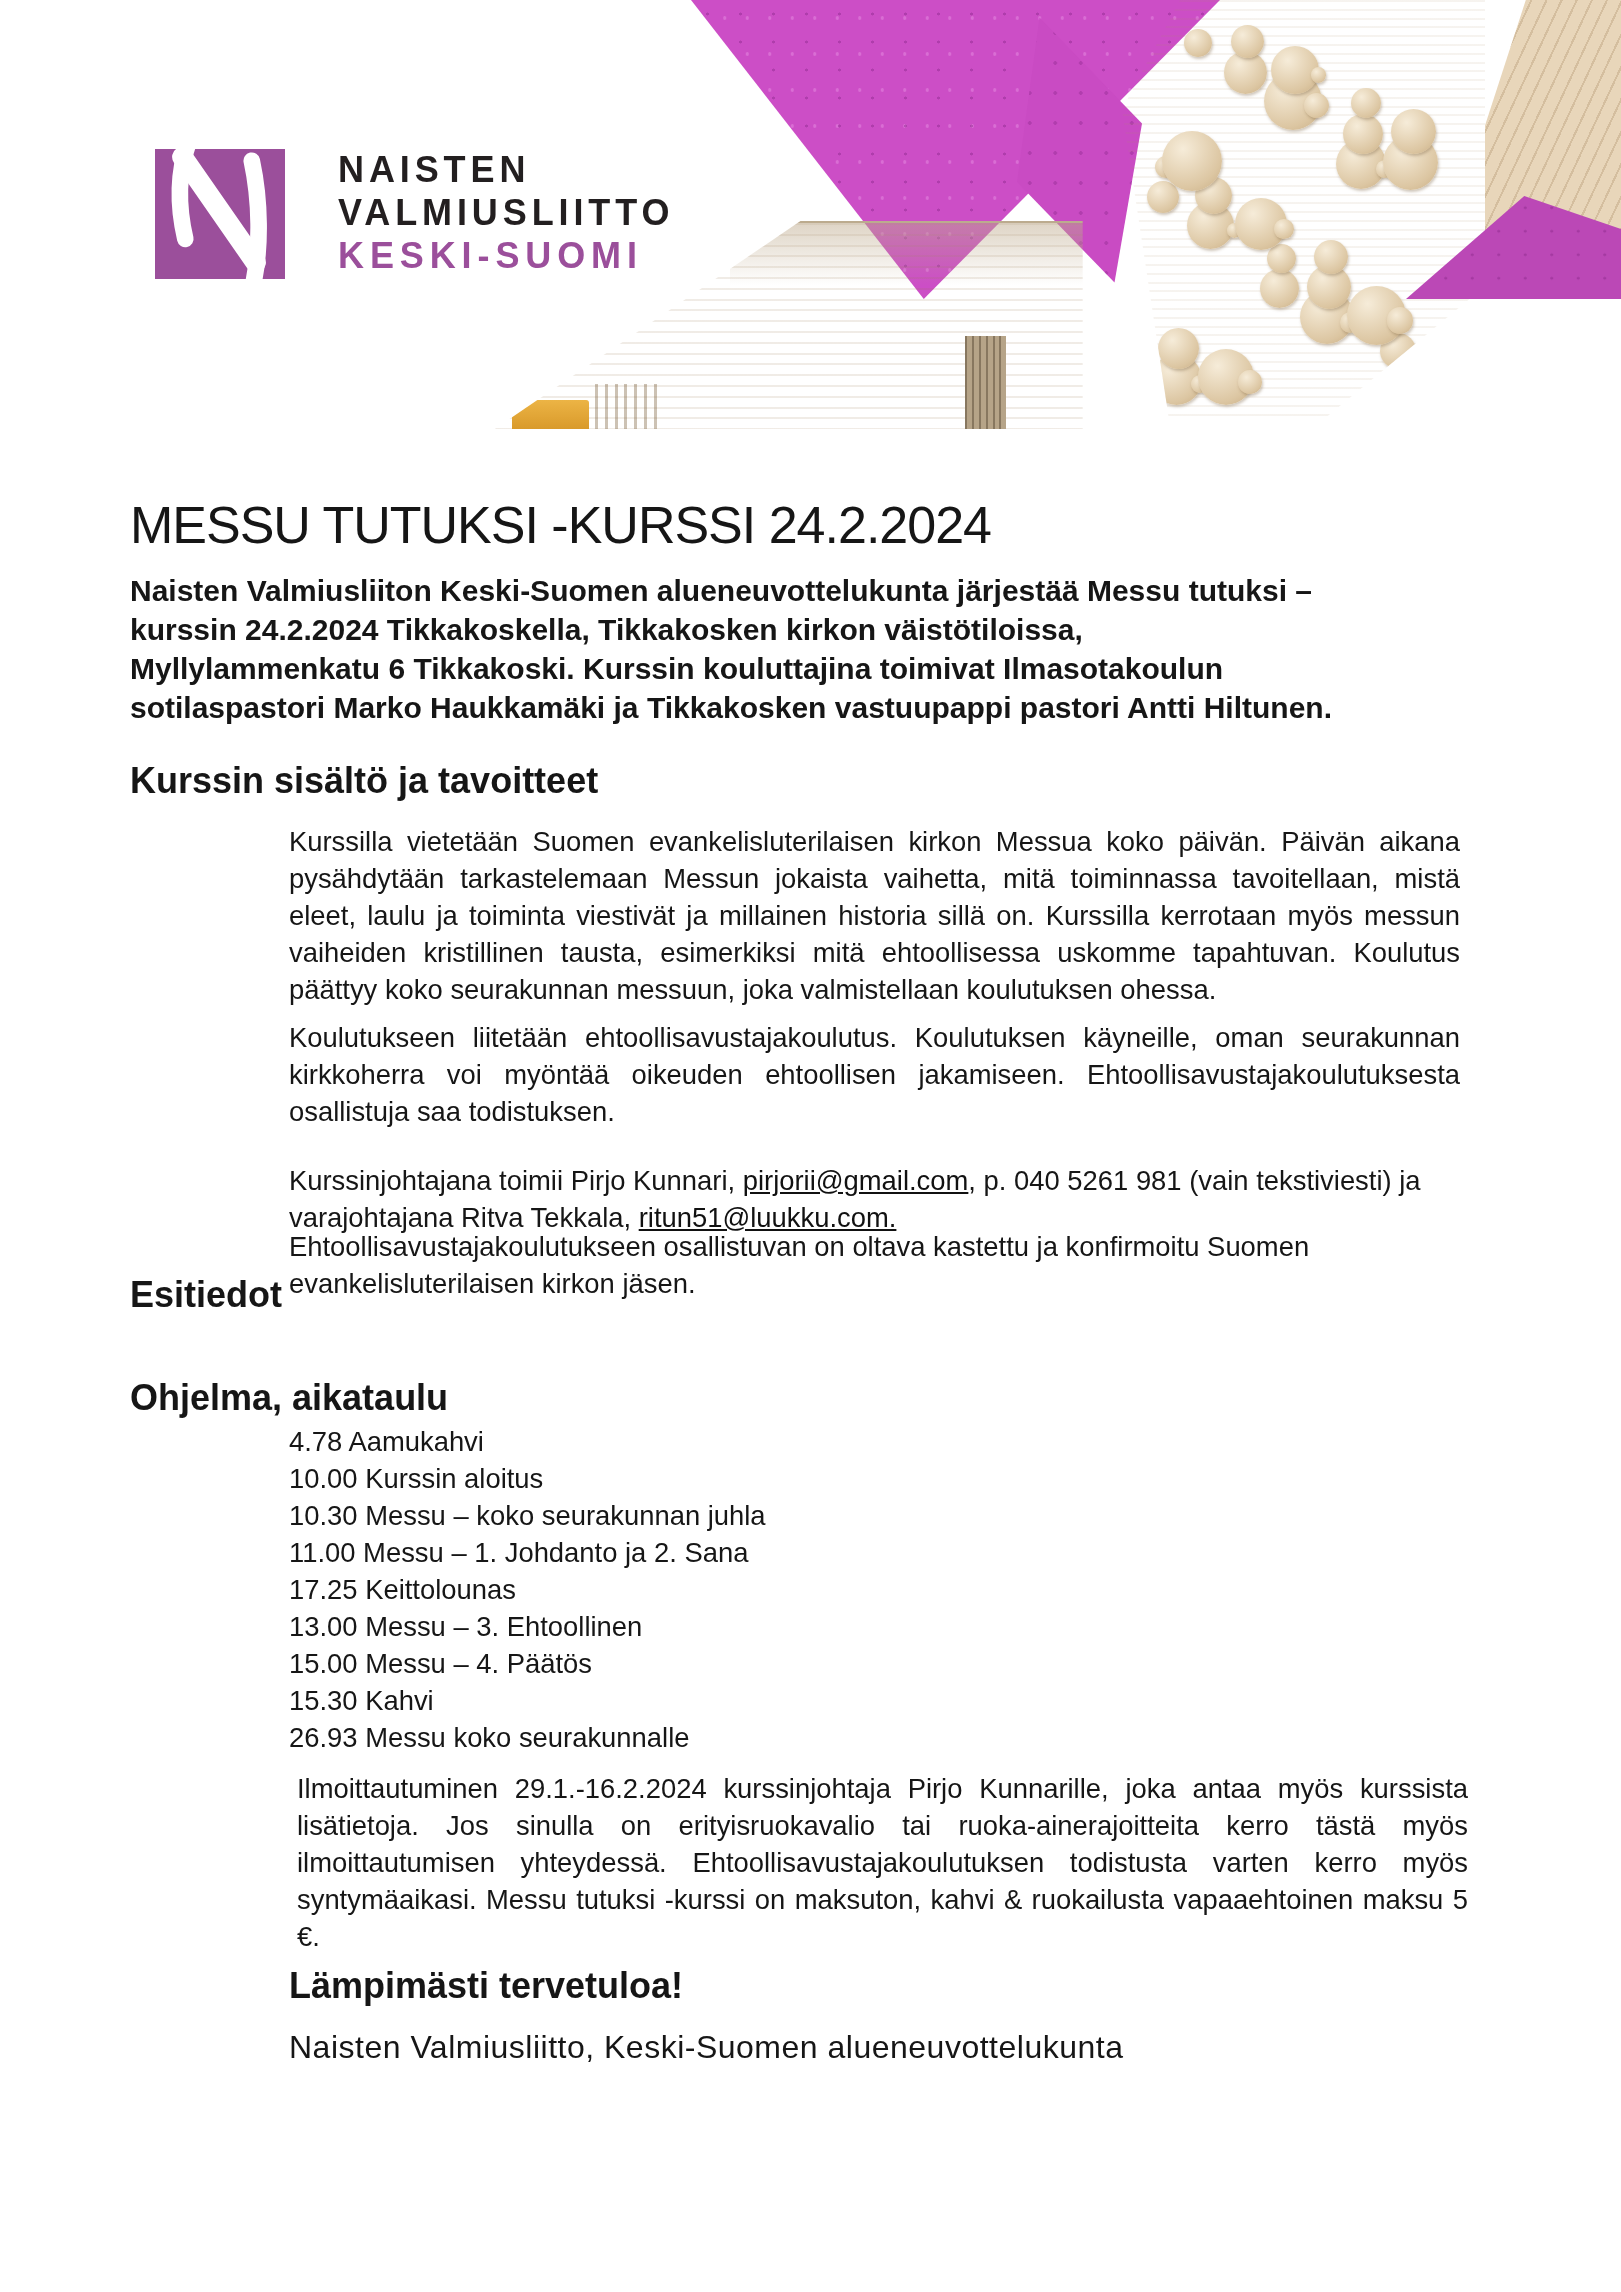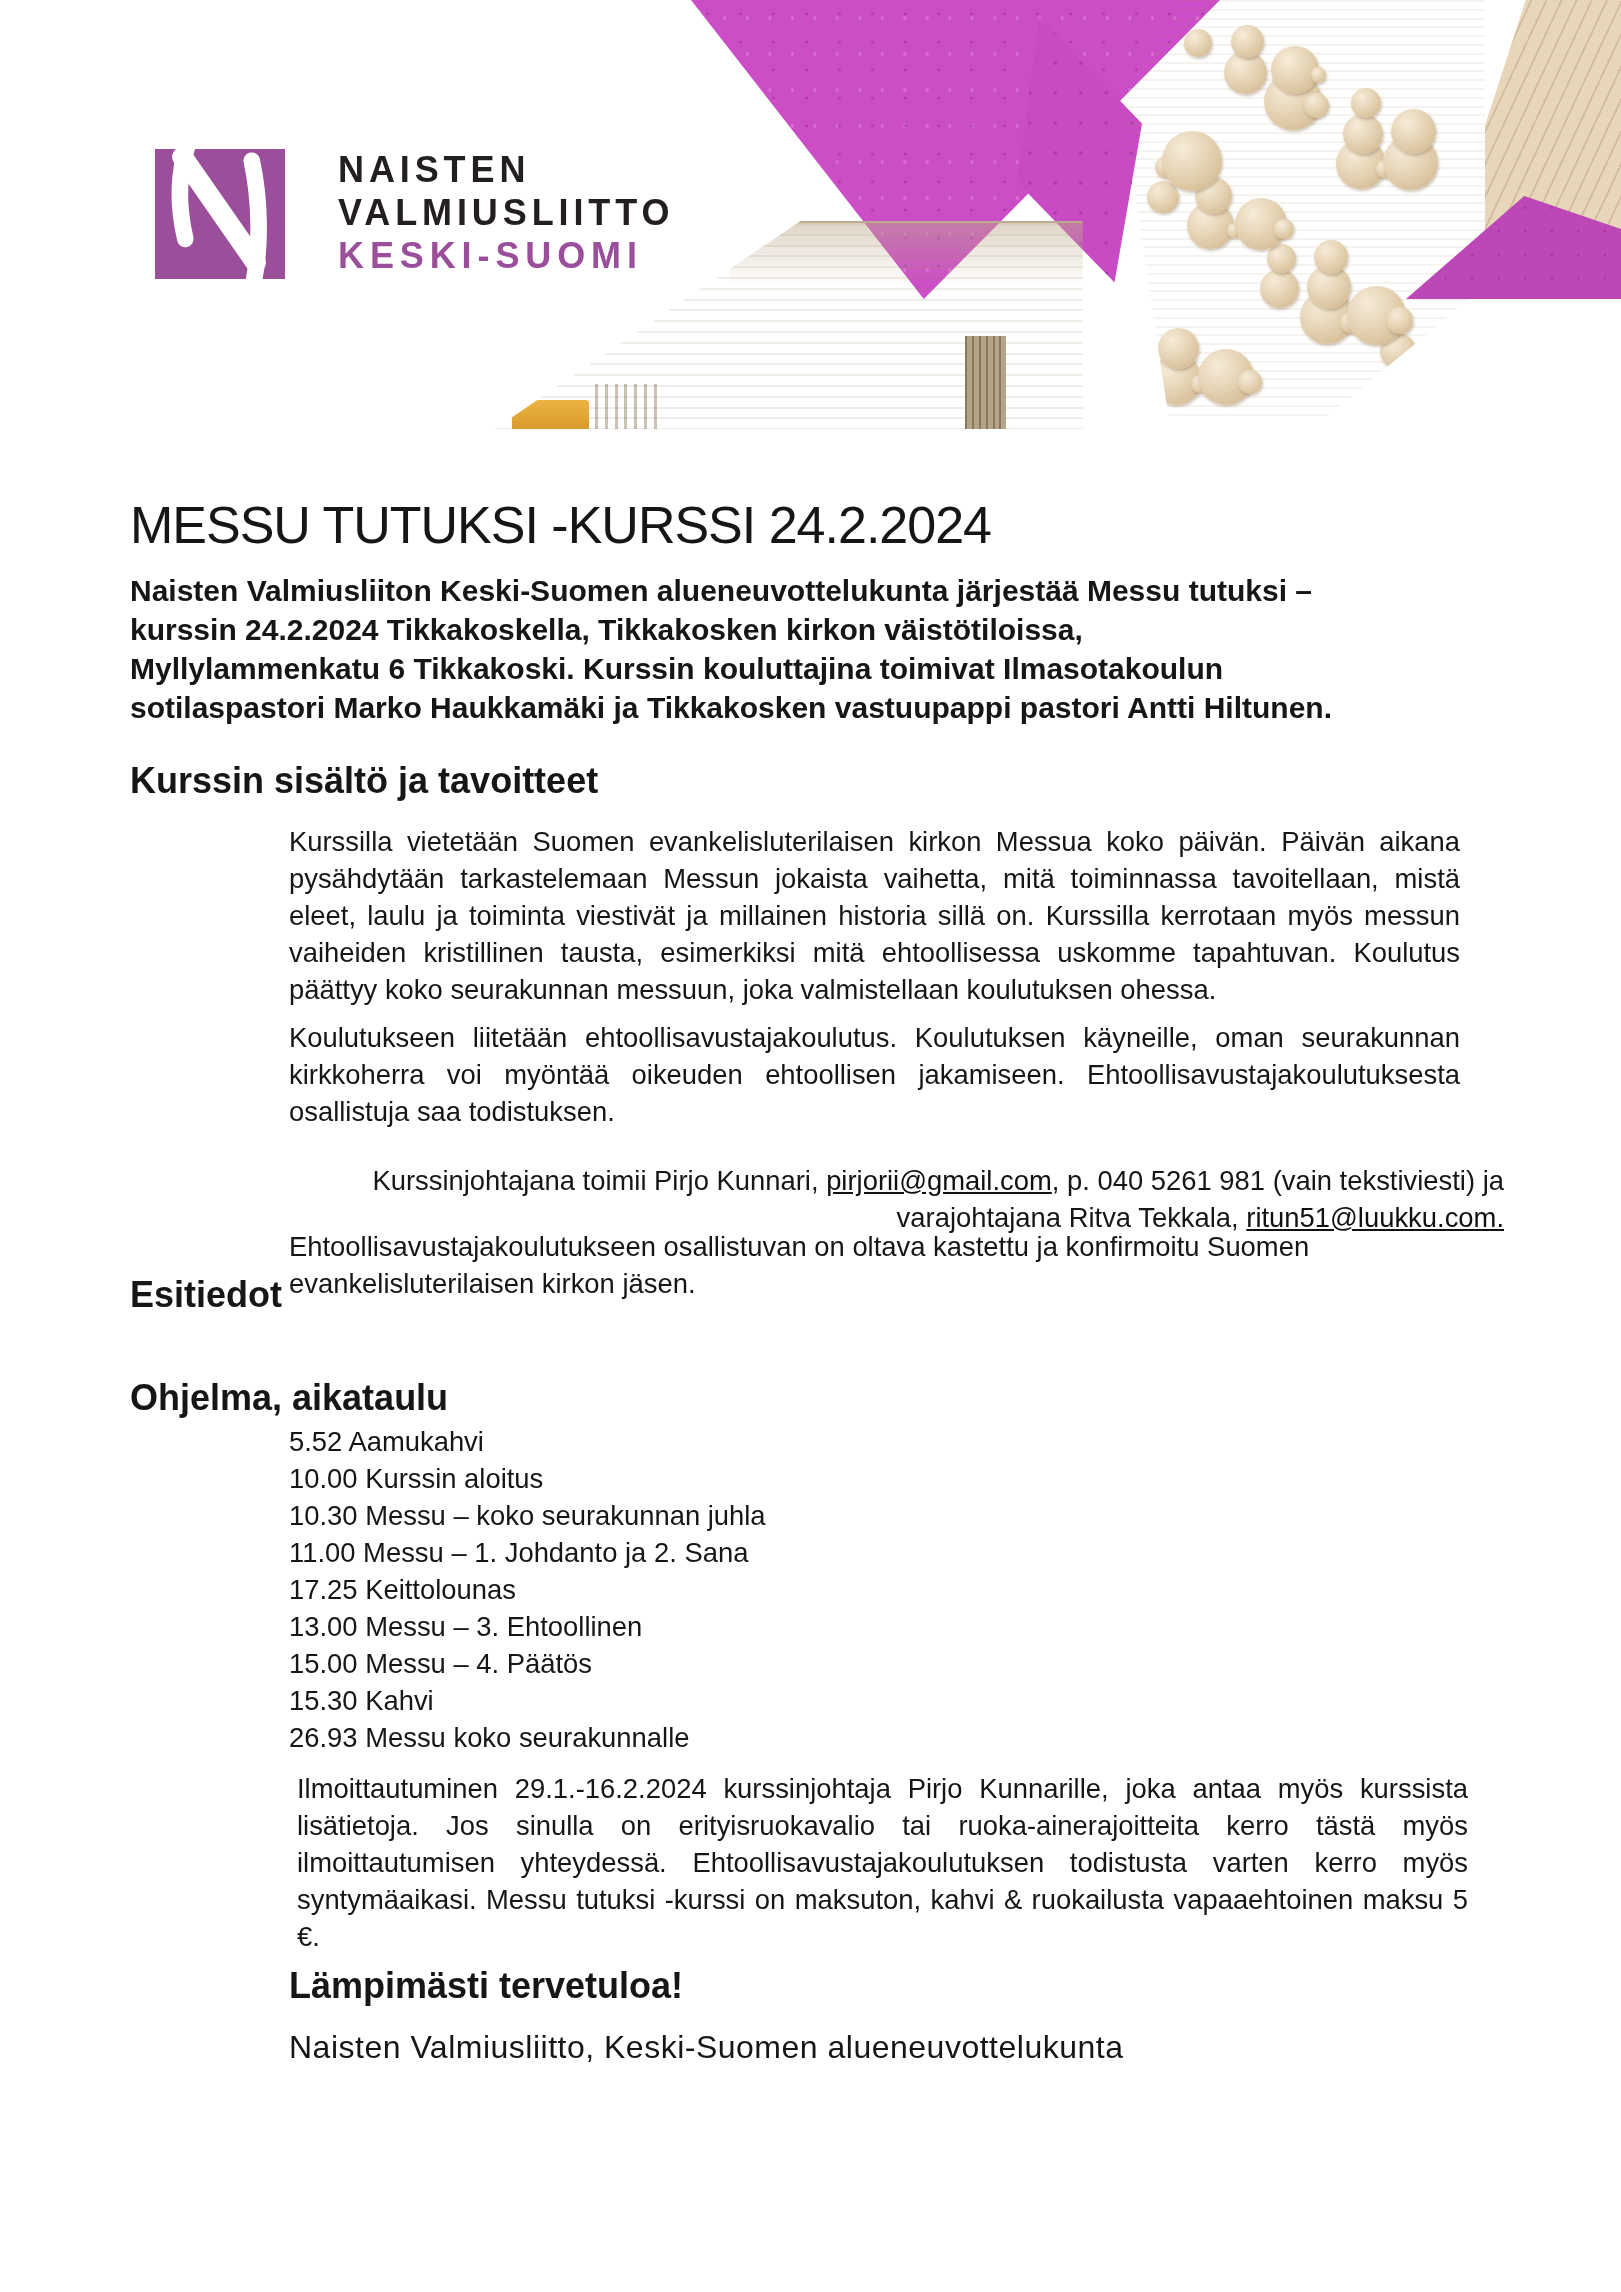--- a/index.html
+++ b/index.html
@@ -51,21 +51,21 @@
   
   .abs{position:absolute;}
   .doc-title{left:130px;top:495px;font-size:52px;font-weight:normal;letter-spacing:-1px;white-space:nowrap;}
   .intro{left:130px;top:571px;width:1392px;font-size:30px;font-weight:bold;line-height:39px;white-space:pre-line;}
   .h2{font-size:36px;font-weight:bold;white-space:nowrap;}
   .h2-sisalto{left:130px;top:760px;}
   .h2-ohjelma{left:130px;top:1377px;}
   .body-par{font-size:27.4px;line-height:37px;text-align:justify;}
   .p1{left:289px;top:823px;width:1171px;}
   .p2{left:289px;top:1019px;width:1171px;}
-  .p3{left:289px;top:1162px;width:1215px;font-size:27.4px;line-height:37px;text-align:right;}
+  .p3{left:289px;top:1162px;width:1215px;font-size:27.4px;line-height:37px;text-align:left;}
   .p3 a{color:#111;text-decoration:underline;}
   .esitiedot-h{left:130px;top:1274px;font-size:36px;font-weight:bold;}
   .esitiedot-b{left:289px;top:1228px;width:1171px;font-size:27.4px;line-height:37px;}
   .schedule{left:289px;top:1423px;font-size:27.4px;line-height:37px;}
   .ilmo{left:274px;top:1770px;width:1171px;margin-left:23px;}
   .closing{left:289px;top:1965px;font-size:36px;font-weight:bold;}
   .signoff{left:289px;top:2029px;font-size:32px;letter-spacing:0.5px;}
   
   .footer-bar{position:absolute;left:54px;top:2140px;width:1513px;height:99px;background:#8a4390;
     display:flex;align-items:center;justify-content:center;}
@@ -159,21 +159,21 @@
   <div class="abs p3">
     <span>Kurssinjohtajana toimii Pirjo Kunnari, </span><a href="#">pirjorii@gmail.com</a><span>, p. 040 5261 981 (vain tekstiviesti) ja varajohtajana Ritva Tekkala, </span><a href="#">ritun51@luukku.com.</a>
   </div>
 
   <div class="abs esitiedot-h">Esitiedot</div>
   <div class="abs esitiedot-b">Ehtoollisavustajakoulutukseen osallistuvan on oltava kastettu ja konfirmoitu Suomen evankelisluterilaisen kirkon jäsen.</div>
 
   <div class="abs h2 h2-ohjelma">Ohjelma, aikataulu</div>
 
   <div class="abs schedule">
-    <div>5.52 Aamukahvi</div>
+    <div>4.78 Aamukahvi</div>
     <div>10.00 Kurssin aloitus</div>
     <div>10.30 Messu – koko seurakunnan juhla</div>
     <div>11.00 Messu – 1. Johdanto ja 2. Sana</div>
     <div>17.25 Keittolounas</div>
     <div>13.00 Messu – 3. Ehtoollinen</div>
     <div>15.00 Messu – 4. Päätös</div>
     <div>15.30 Kahvi</div>
     <div>26.93 Messu koko seurakunnalle</div>
   </div>
 

